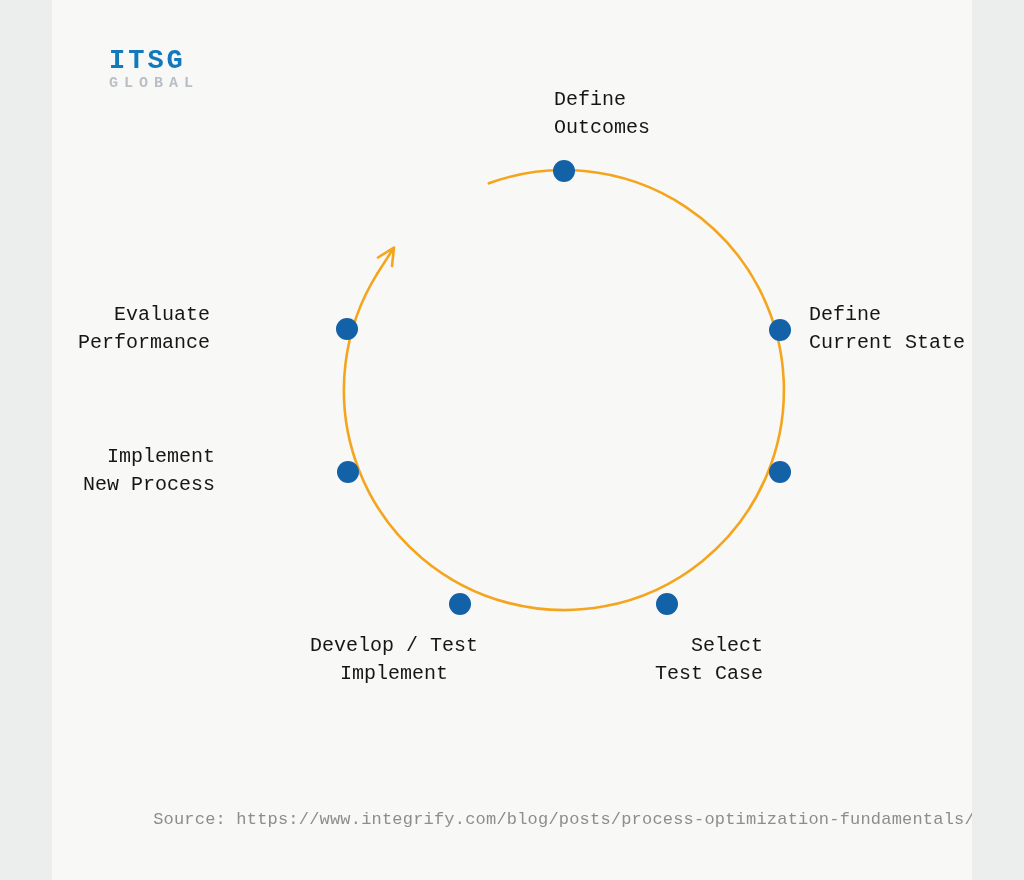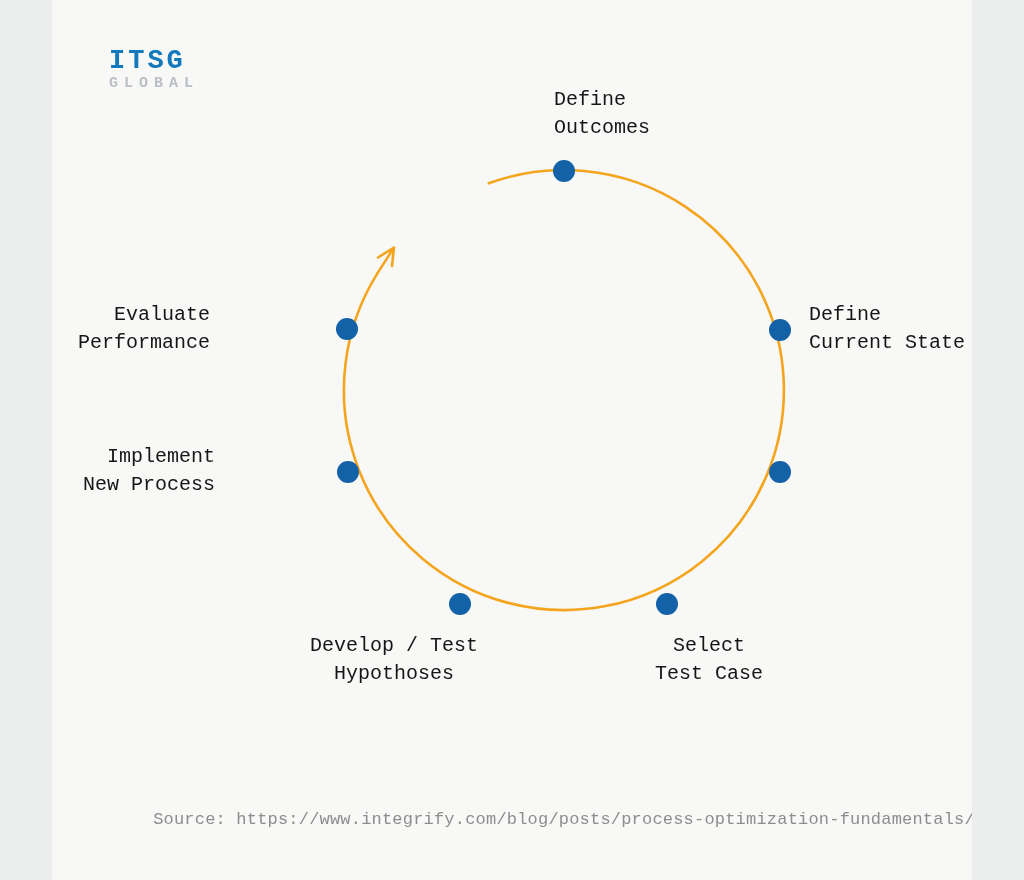--- a/index.html
+++ b/index.html
@@ -42,21 +42,21 @@
     position: absolute;
     font-size: 20px;
     line-height: 28px;
     font-weight: 500;
     color: #161616;
     white-space: pre-line;
   }
   .lbl-define-outcomes        { left: 502px; top: 86px;  text-align: left; }
   .lbl-define-current-state   { left: 757px; top: 301px; text-align: left; }
   .lbl-identify-gaps          { left: 757px; top: 443px; text-align: left; }
-  .lbl-select-test-case       { left: 603px; top: 632px; text-align: center; }
+  .lbl-select-test-case       { left: 603px; top: 632px; text-align: right; }
   .lbl-develop-test-hypothoses{ left: 342px; top: 632px; text-align: center; transform: translateX(-50%); }
   .lbl-implement-new-process  { right: 757px; top: 443px; text-align: right; }
   .lbl-evaluate-performance   { right: 762px; top: 301px; text-align: right; }
 
   
   .source-caption {
     position: absolute;
     left: 0;
     top: 810px;
     width: 1024px;
@@ -95,21 +95,21 @@
 Outcomes</div>
 
   <div class="step-label lbl-define-current-state">Define
 Current State</div>
 
 
   <div class="step-label lbl-select-test-case">Select
 Test Case</div>
 
   <div class="step-label lbl-develop-test-hypothoses">Develop / Test
-Hypothoses</div>
+Implement</div>
 
   <div class="step-label lbl-implement-new-process">Implement
 New Process</div>
 
   <div class="step-label lbl-evaluate-performance">Evaluate
 Performance</div>
 
   <div class="source-caption">Source: https://www.integrify.com/blog/posts/process-optimization-fundamentals/</div>
 
 </div>

